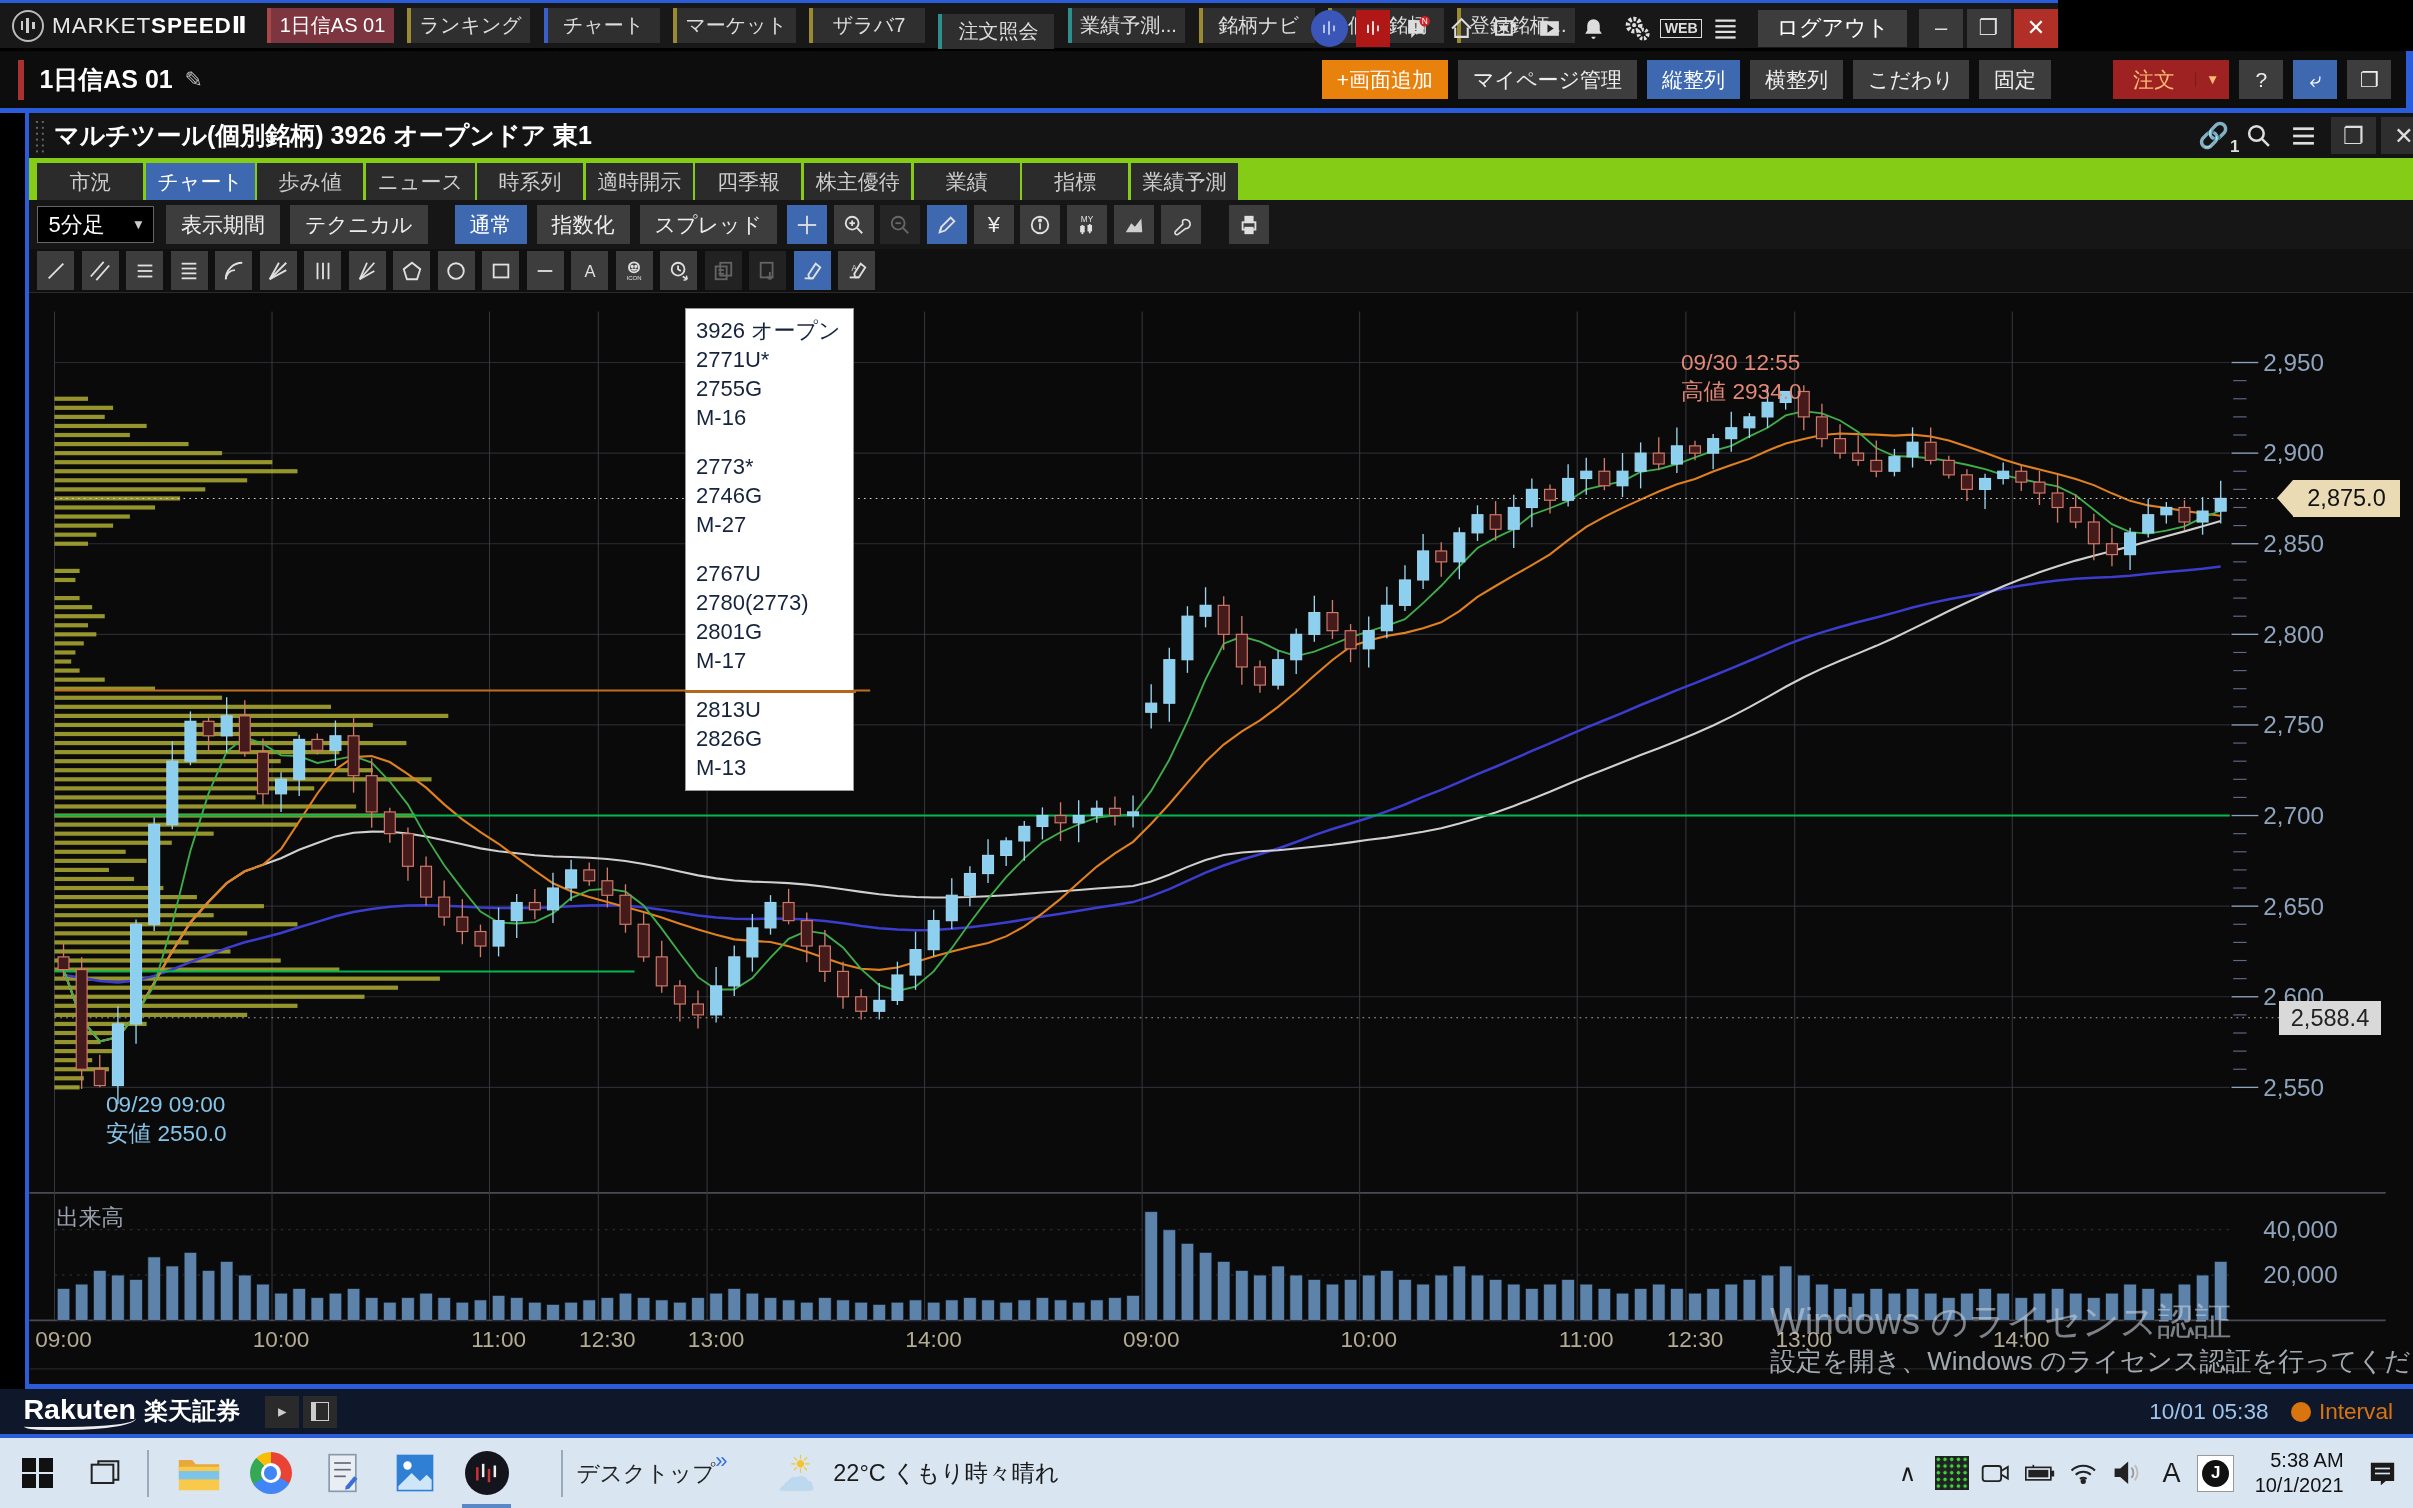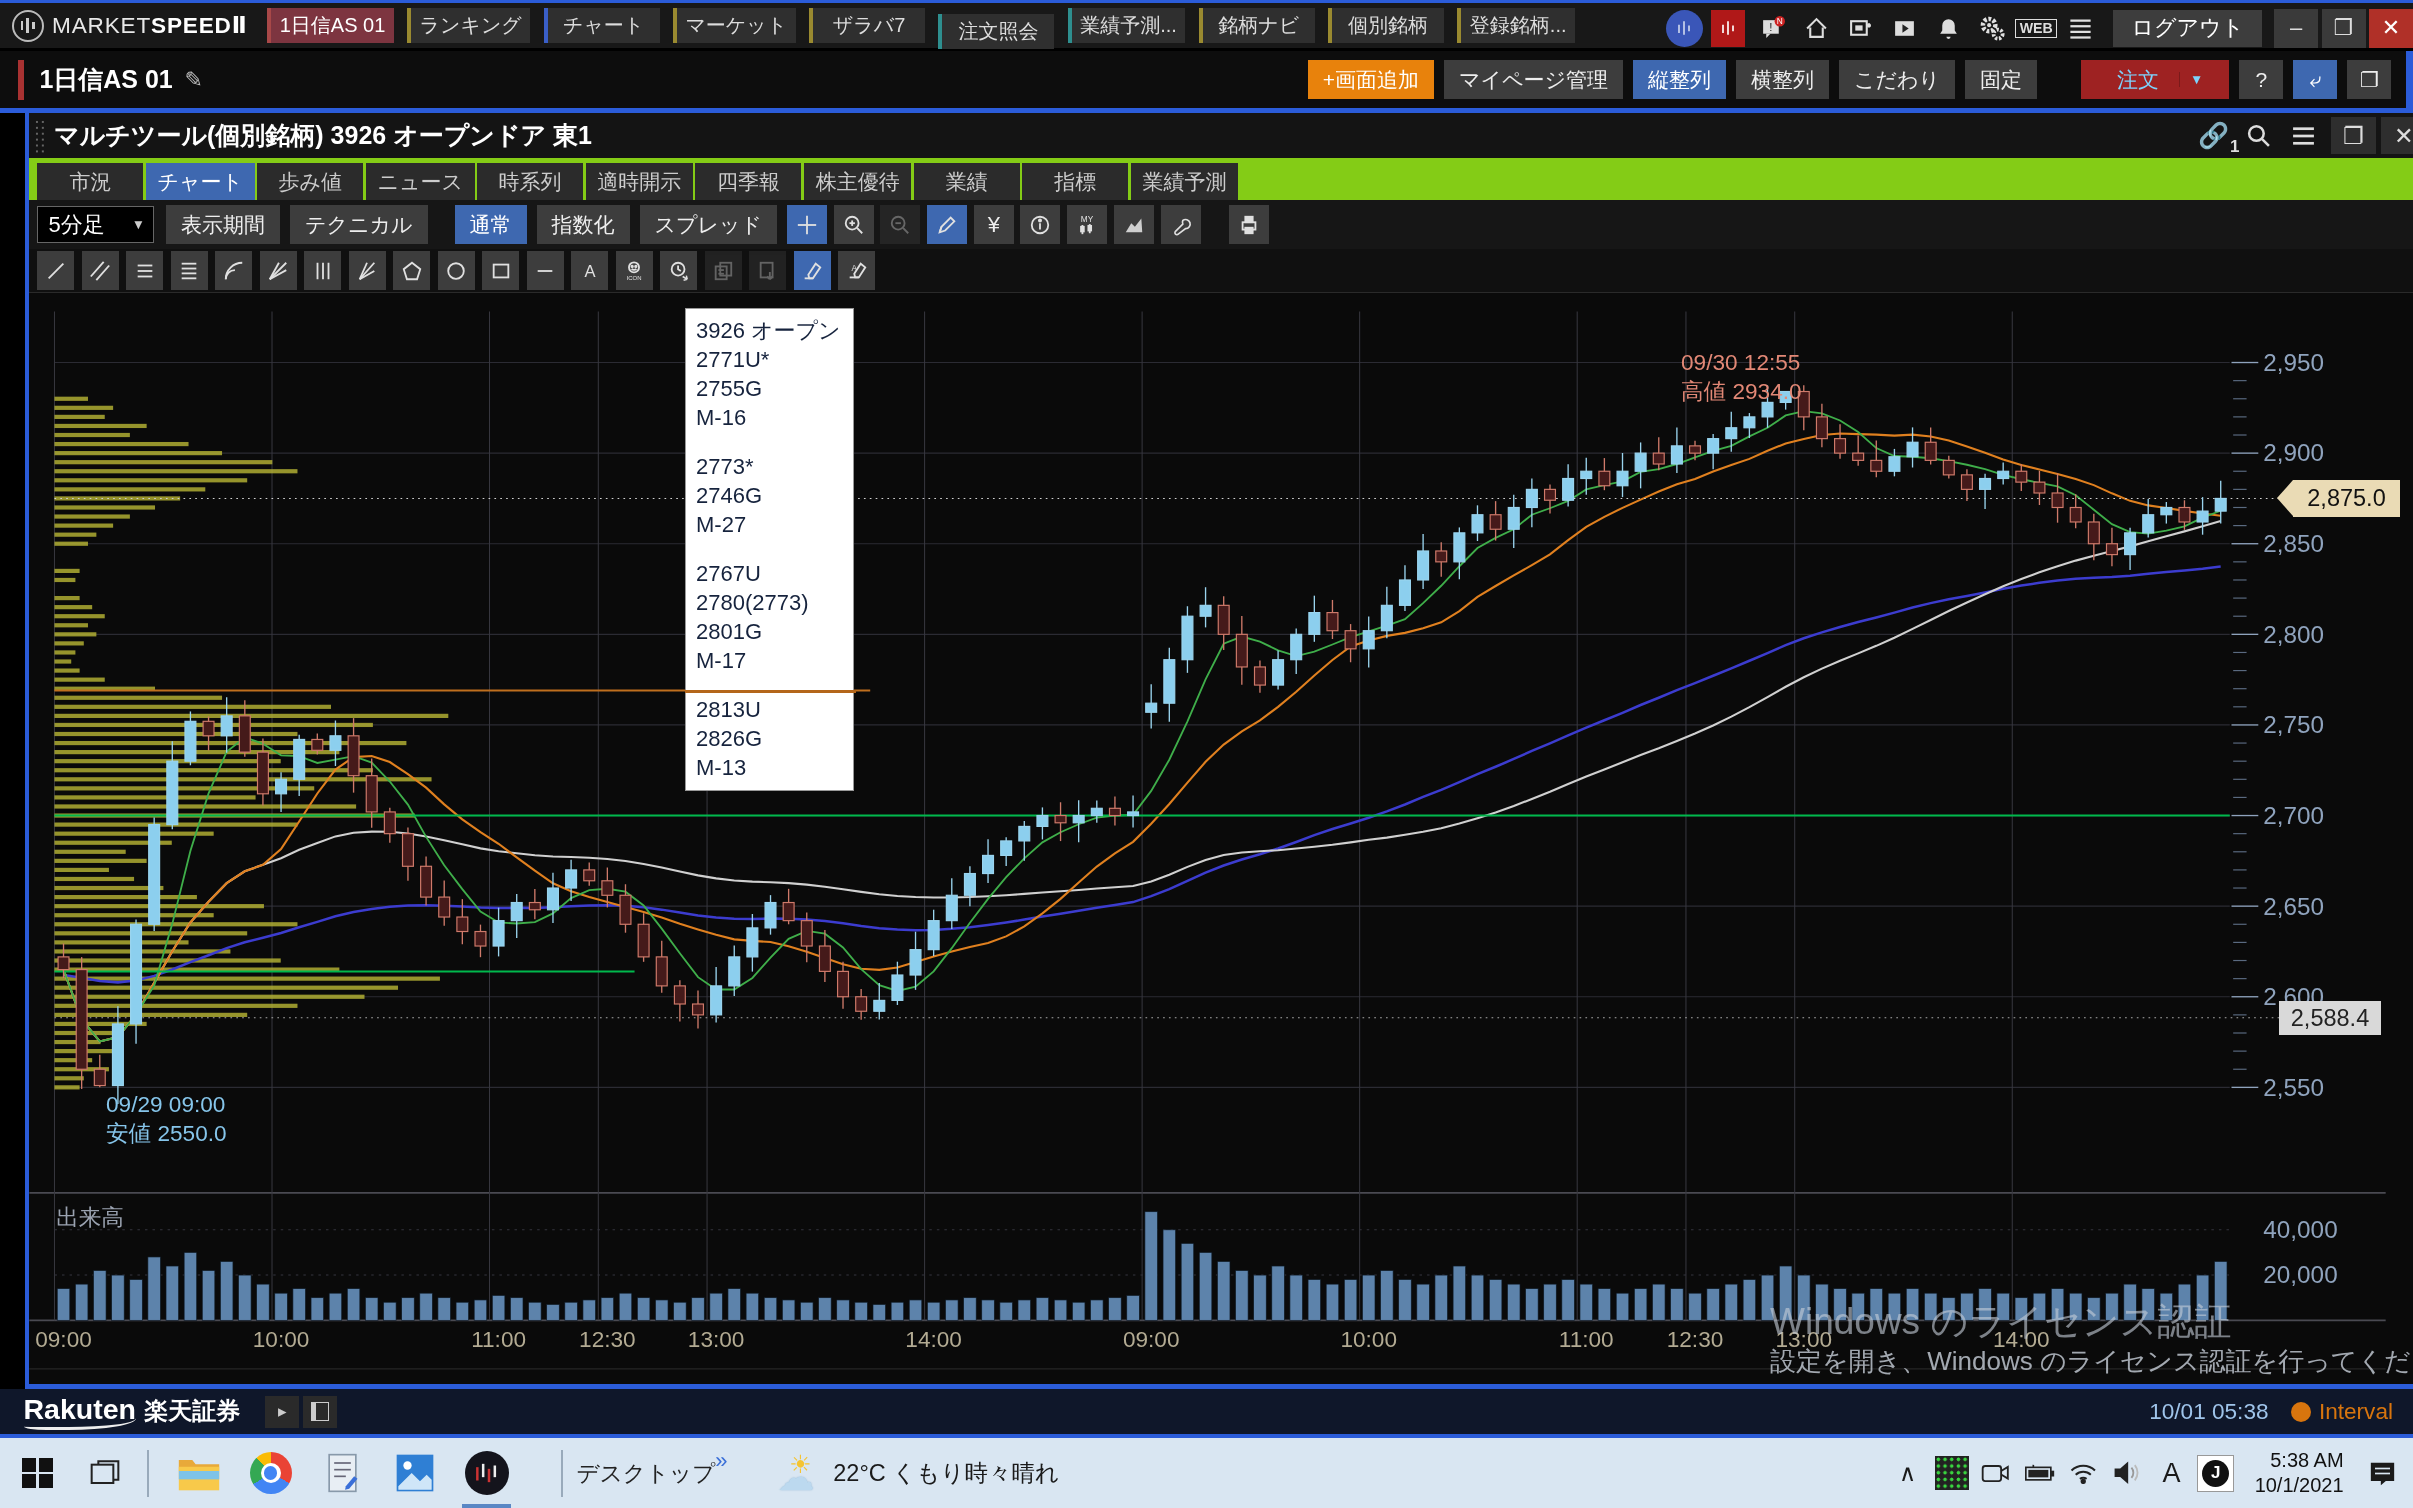--- a/index.html
+++ b/index.html
@@ -2,21 +2,21 @@
 <html style="font-size:13.4px"><head>
 <meta charset="utf-8">
 <style>
 *{margin:0;padding:0;box-sizing:border-box}
 body{background:#000}
 #screen{position:relative;width:2413px;height:1508px;background:#000;overflow:hidden;
   font-family:"Liberation Sans","DejaVu Sans",sans-serif;color:#ddd}
 svg text{font-family:"Liberation Sans","DejaVu Sans",sans-serif}
 
 
-#topbar{position:absolute;left:0;top:0;width:2413px;height:48px;background:#181818;border-top:3.4px solid #2b5cd9;display:flex;align-items:center}
+#topbar{position:absolute;left:0;top:0;width:2058px;height:48px;background:#181818;border-top:3.4px solid #2b5cd9;display:flex;align-items:center}
 #brand{display:flex;align-items:center;margin-left:11.7px;margin-right:20px}
 #brand .logo-circle{width:32px;height:32px;border:2.5px solid #bbb;border-radius:50%;display:flex;align-items:center;justify-content:center;margin-right:8.4px}
 #brand .logo-circle i{display:block;width:2.5px;background:#ccc;margin:0 1.7px}
 #brand .bl{font-size:22.6px;letter-spacing:0.8px;color:#e8e8e8;font-weight:400}
 #brand .bb{font-size:22.6px;letter-spacing:0.8px;color:#fff;font-weight:bold}
 #top-tabs{display:flex;align-items:center}
 .ttab{height:35px;min-width:116px;padding:0 8.4px;background:#2f2f2f;display:flex;align-items:center;justify-content:center;font-size:20px;color:#ddd;margin-right:13.4px;border-left:4.2px solid #777}
 .ttab.active{background:#7d3540;border-left-color:#a84848;color:#fff}
 #top-right{position:absolute;right:0;top:3.4px;height:44px;display:flex;align-items:center}
 .tico{width:39px;height:39px;display:flex;align-items:center;justify-content:center;margin-right:5px;position:relative}
@@ -26,21 +26,21 @@
 .winctl.close{background:#b03028;color:#fff}
 
 
 #subbar{position:absolute;left:0;top:51px;width:2413px;height:57px;background:#0d0d0d;display:flex;align-items:center}
 #ws-name{border-left:6.7px solid #a83232;padding-left:15px;margin-left:18.4px;font-size:25px;font-weight:bold;color:#fff;display:flex;align-items:center;height:40px}
 #ws-name .pencil{font-size:22px;color:#bbb;margin-left:11.7px;font-weight:normal}
 #sub-right{position:absolute;right:11.7px;display:flex;align-items:center}
 .btn{display:inline-flex;align-items:center;justify-content:center;background:#3d3d3d;color:#eee;font-size:21px;height:39px;padding:0 15px;margin-right:10px}
 .btn.blue{background:#3e68b0;color:#fff}
 .btn.orange{background:#e8820c;color:#fff}
-.btn.red{background:#9e2222;color:#7dd3fc;margin-left:34px;padding:16px}
+.btn.red{background:#9e2222;color:#fdba74;margin-left:52px;padding:0}
 .btn.red .olabel{padding:0 20px}
 .btn.red .caret{border-left:0.8px solid #7a1a1a;padding:0 10px;font-size:13.4px}
 .sq{width:44px;padding:0}
 #blue-sep{position:absolute;left:0;top:108px;width:2413px;height:5px;background:#2b5cd9}
 #right-border{position:absolute;right:0;top:51px;width:6.7px;height:1338px;background:#2b5cd9}
 
 
 #mtwindow{position:absolute;left:25px;top:113px;width:2412px;height:1276px;background:#0a0a0a;border-left:4.2px solid #2b5cd9;border-right:4.2px solid #2b5cd9;border-bottom:5px solid #2b5cd9}
 #titlebar{height:45px;display:flex;align-items:center;background:#141414;position:relative}
 #grip{width:11.7px;height:34px;margin:0 8.4px 0 5px;background-image:radial-gradient(#666 1.3px,transparent 1.3px);background-size:5.9px 5.9px}

